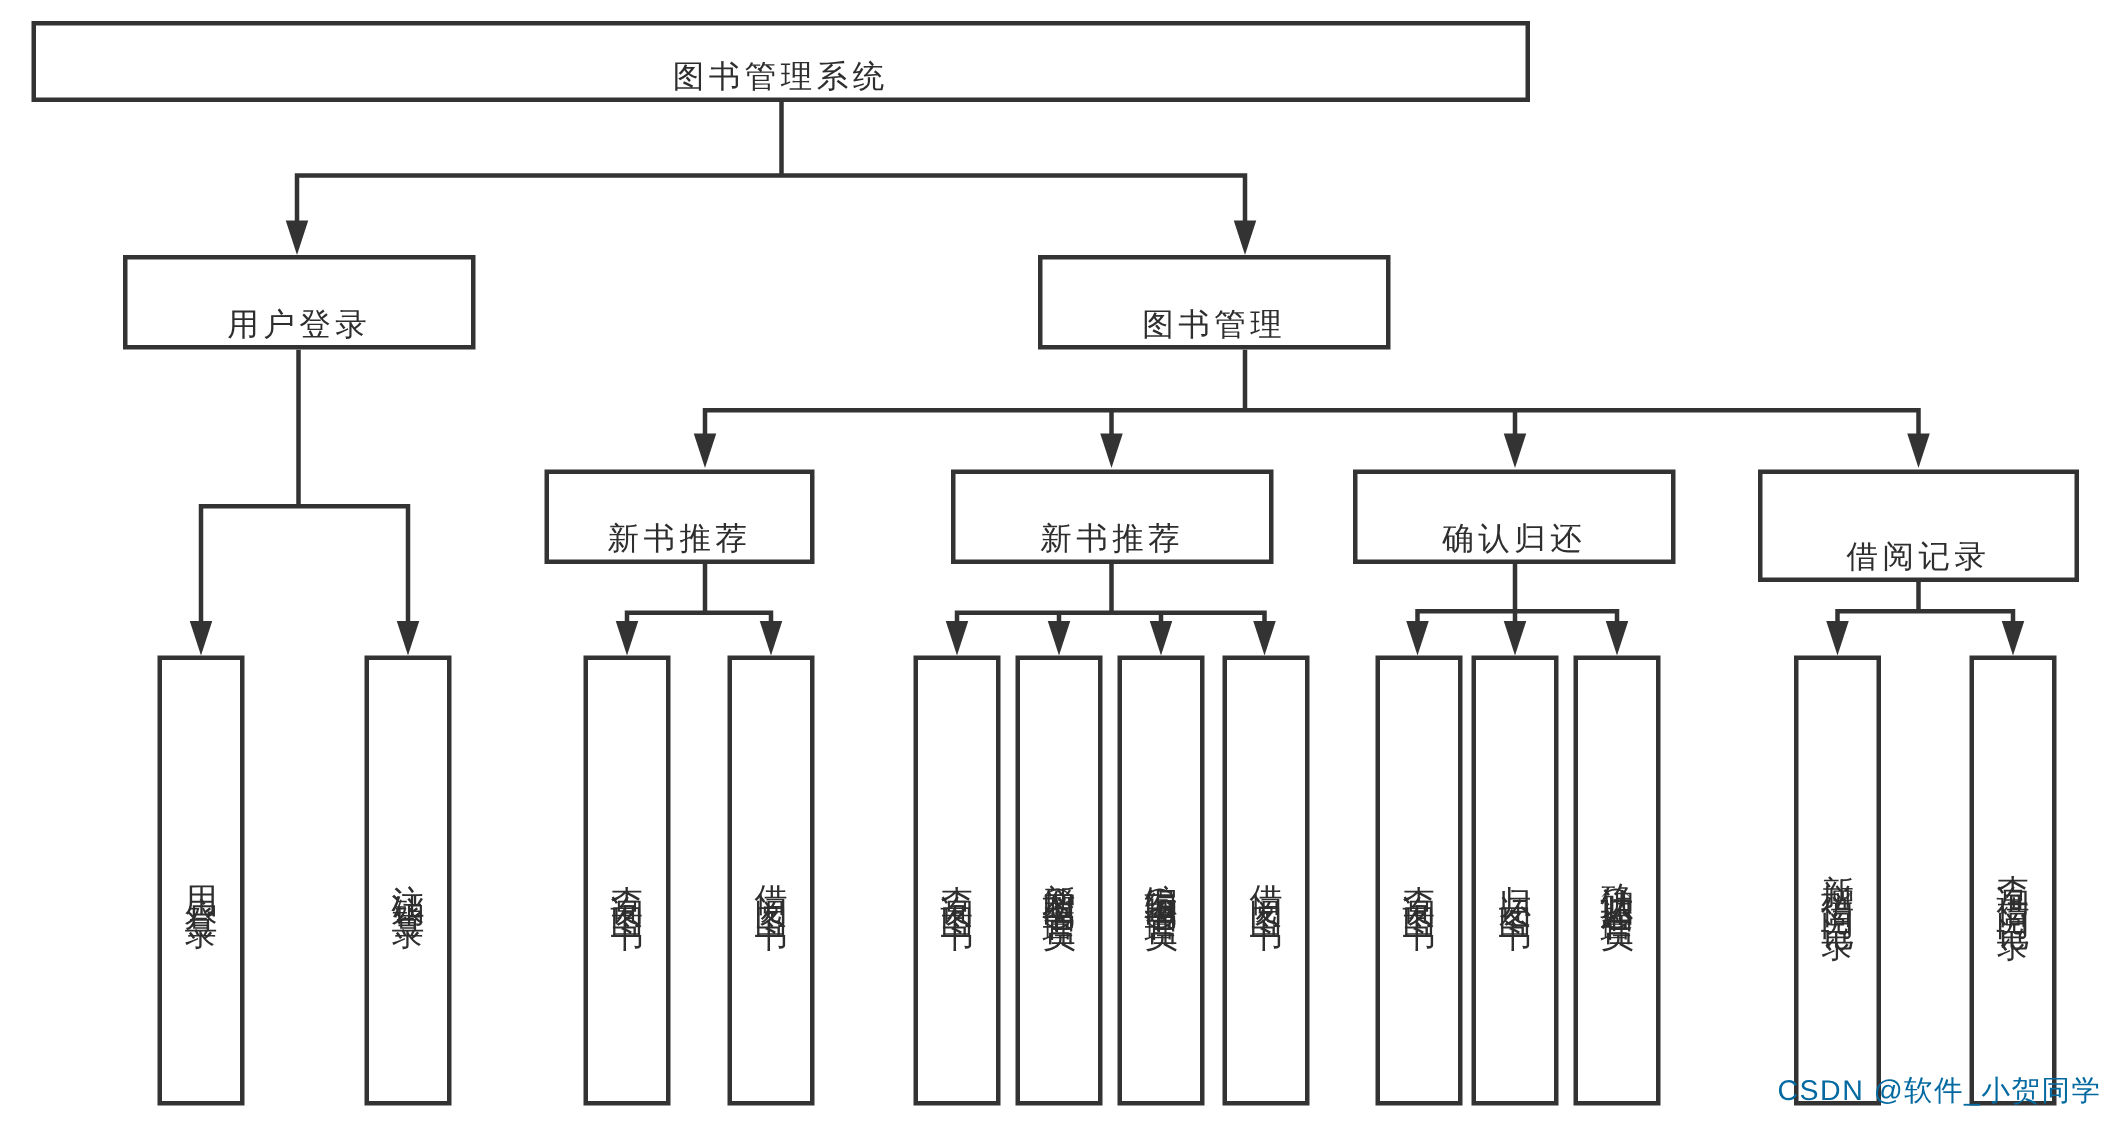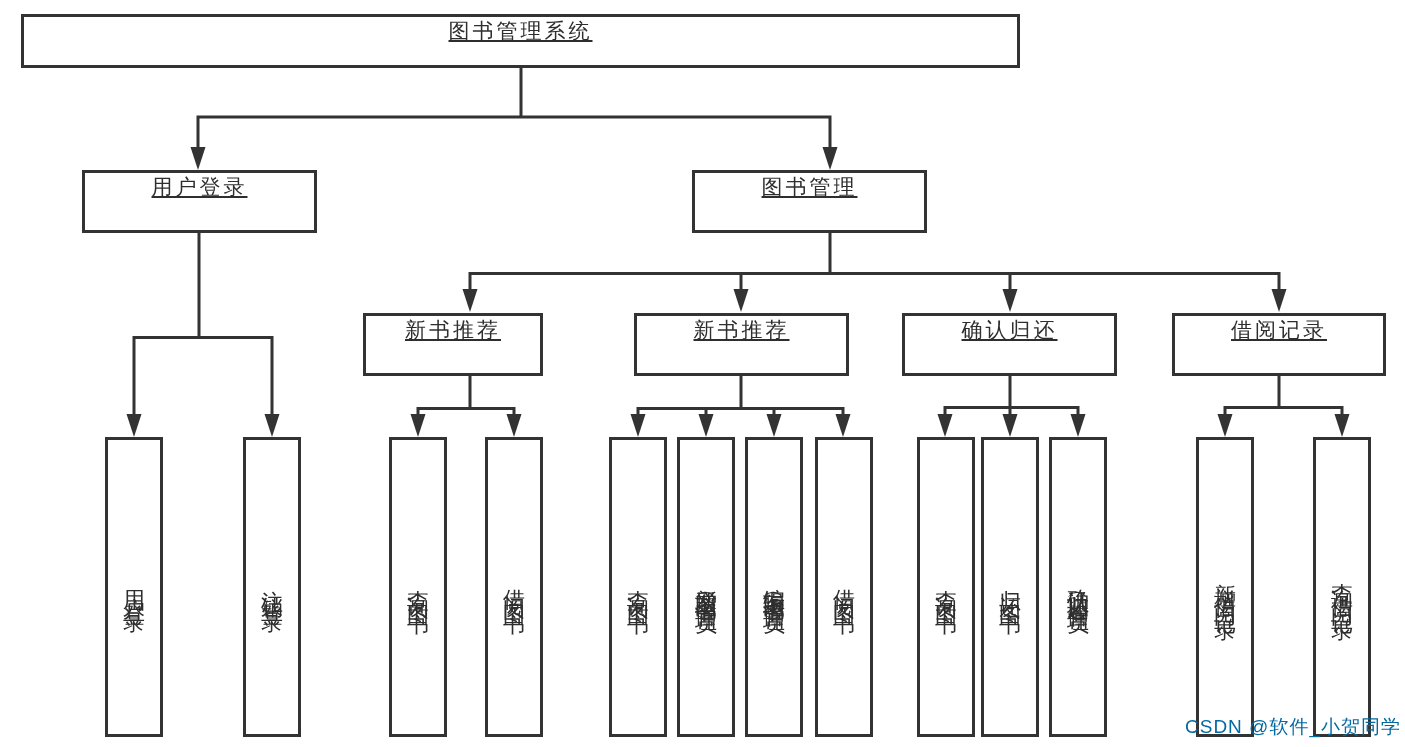--- a/index.html
+++ b/index.html
@@ -9,24 +9,23 @@
     background:#ffffff;
     font-family:"Liberation Sans","DejaVu Sans",sans-serif;
     overflow:hidden;
   }
   .box{
     position:absolute;
     box-sizing:border-box;
     border:3px solid #333333;
     background:#ffffff;
     display:flex;
-    align-items:flex-start;
+    align-items:flex-end;
     justify-content:center;
     color:#2e2e2e;
-    text-decoration:underline;
   }
   .h-label{
     font-size:21px;
     letter-spacing:3px;
     white-space:nowrap;
     color:#2e2e2e;
   }
   .leaf{
     position:absolute;
     box-sizing:border-box;
@@ -124,21 +123,21 @@
 
   <div class="box" style="left:363px;top:313px;width:180px;height:63px;">
     <span class="h-label">新书推荐</span>
   </div>
   <div class="box" style="left:634px;top:313px;width:215px;height:63px;">
     <span class="h-label">新书推荐</span>
   </div>
   <div class="box" style="left:902px;top:313px;width:215px;height:63px;">
     <span class="h-label">确认归还</span>
   </div>
-  <div class="box" style="left:1172px;top:313px;width:214px;height:63px;">
+  <div class="box" style="left:1172px;top:313px;width:214px;height:75px;">
     <span class="h-label">借阅记录</span>
   </div>
 
   <div class="leaf" style="left:105px;">
     <span class="v-label">用户登录</span>
   </div>
   <div class="leaf" style="left:243px;">
     <span class="v-label">注销登录</span>
   </div>
 

